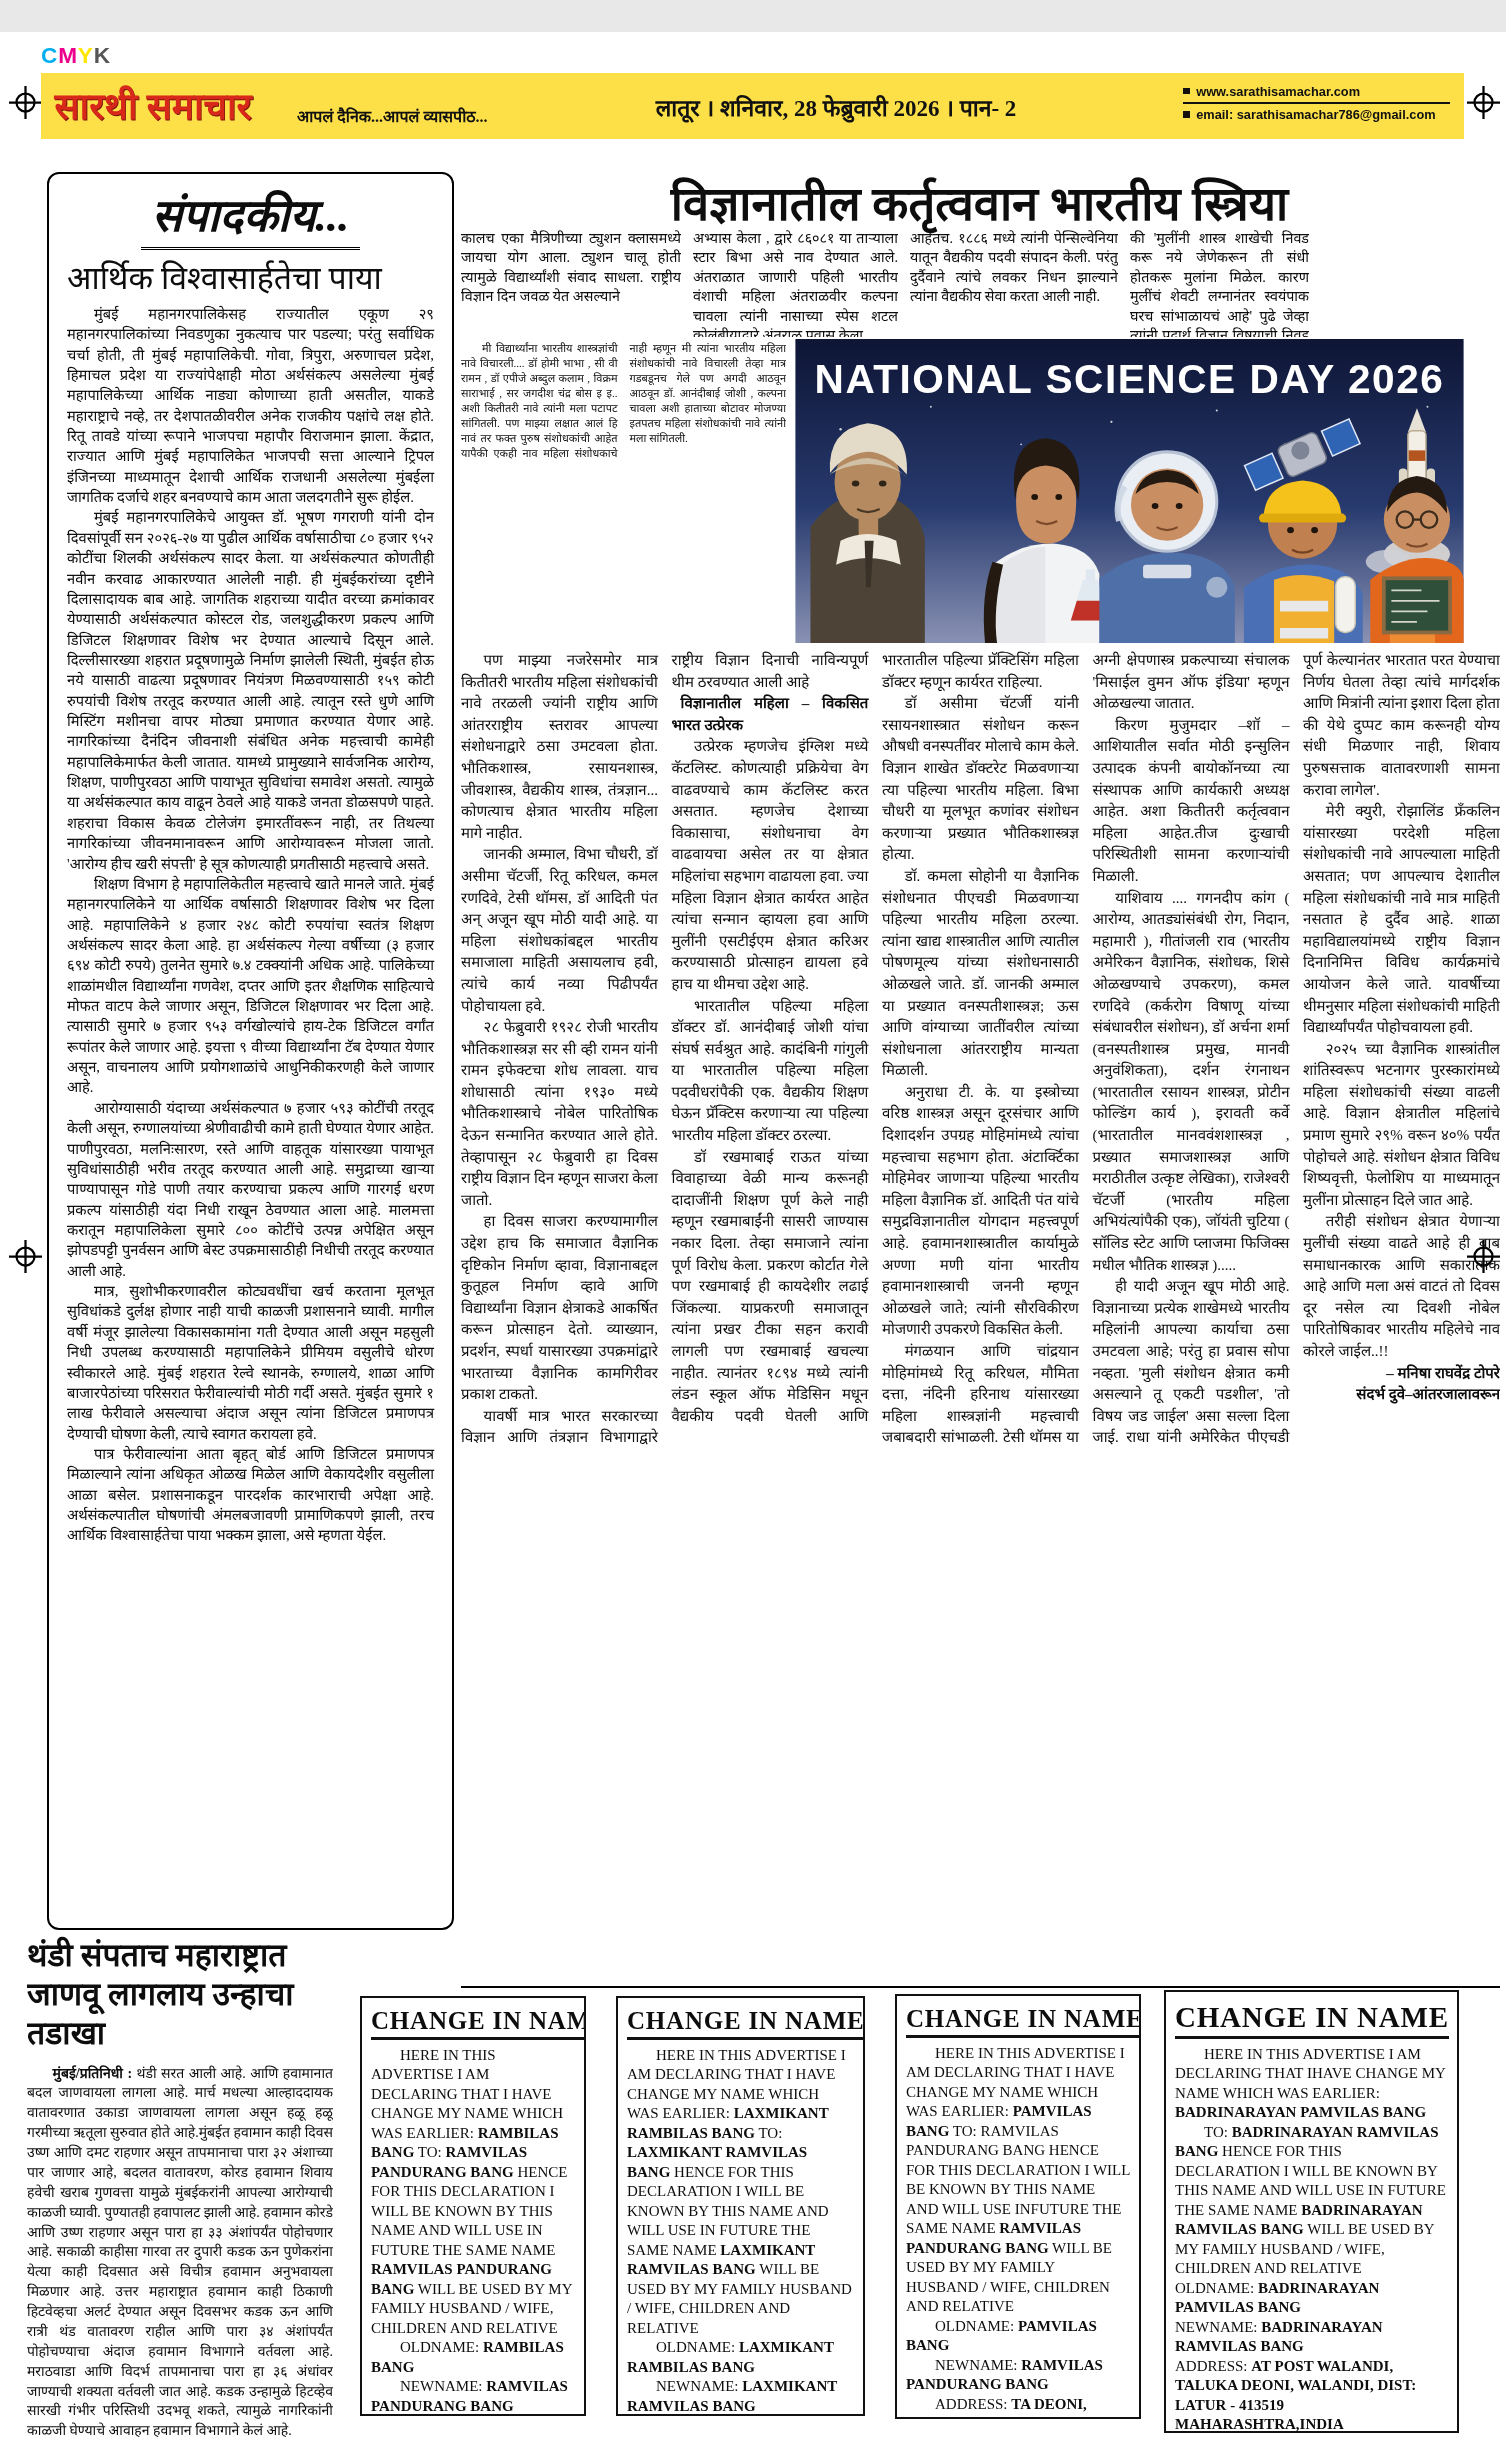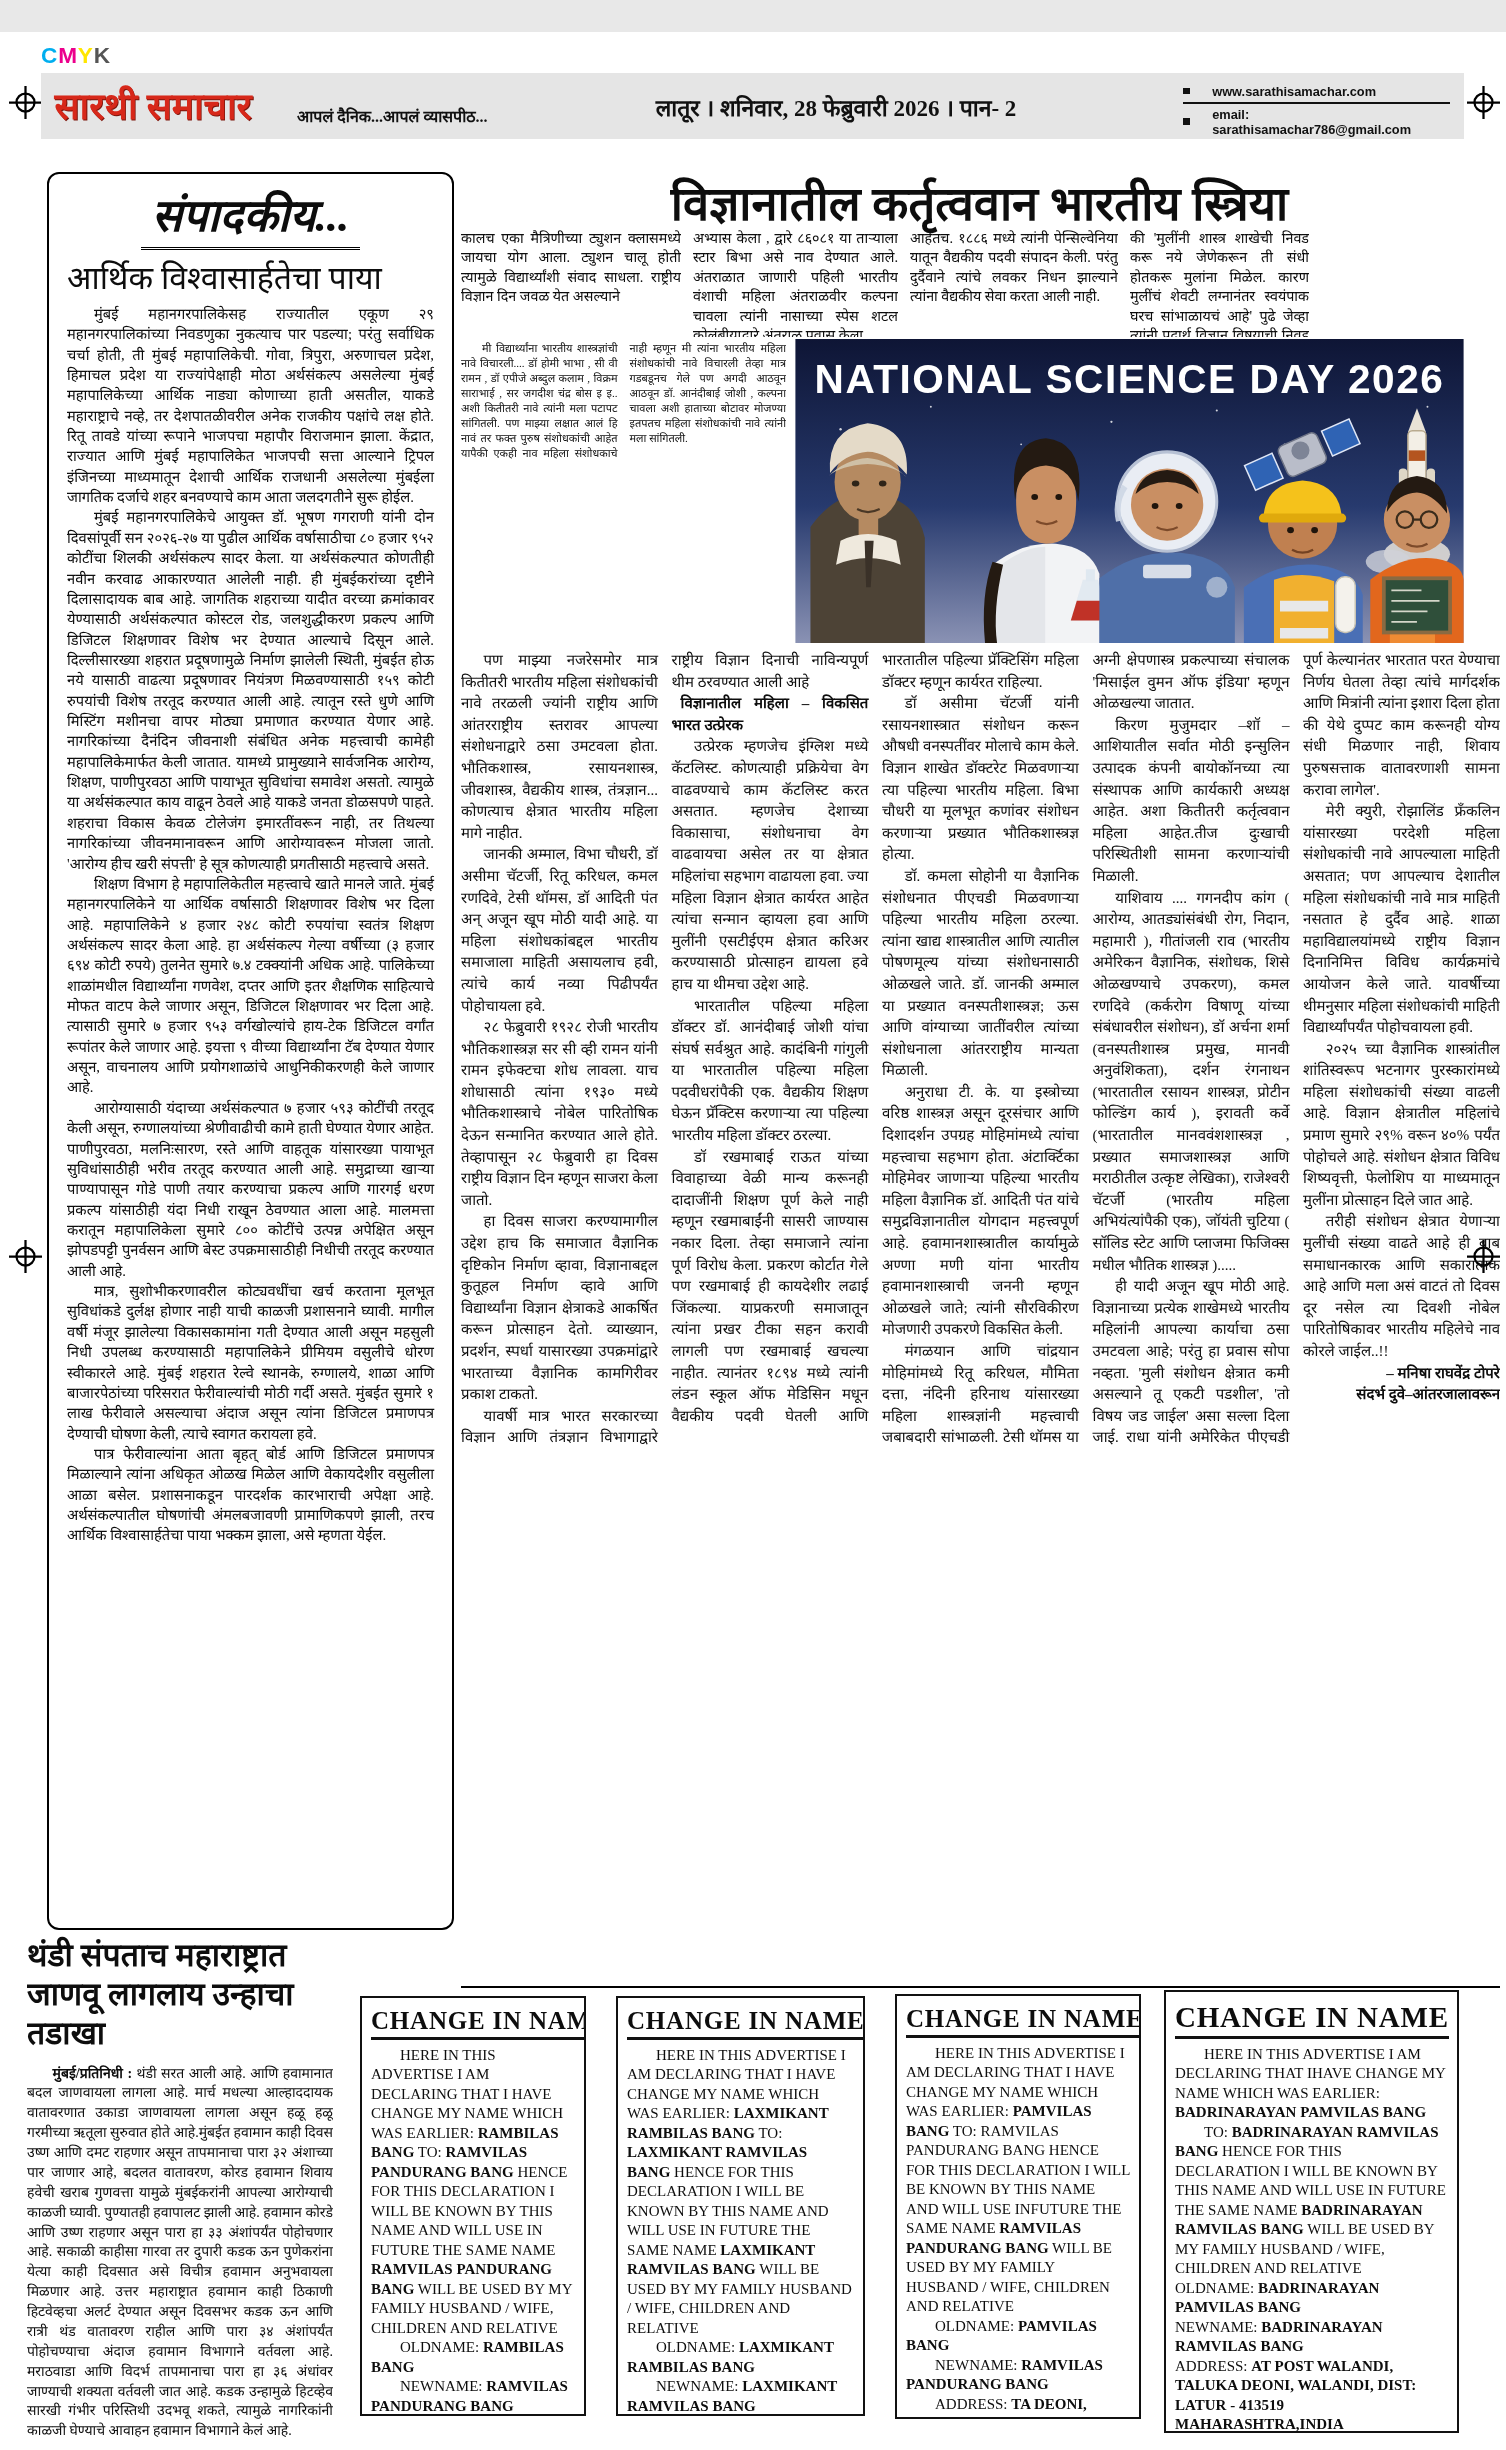--- a/index.html
+++ b/index.html
@@ -4,29 +4,29 @@
 <style>
   html,body{margin:0;padding:0;background:#e8e8e8;}
   .page{position:relative;width:1506px;height:2450px;background:#ffffff;overflow:hidden;
         font-family:"Liberation Serif","DejaVu Serif",serif;color:#0d0d0d;margin-top:32px;}
   
   .regmark{position:absolute;width:33px;height:33px;}
   .cmyk{position:absolute;font-family:"Liberation Sans","DejaVu Sans",sans-serif;
         font-size:22.6px;font-weight:bold;letter-spacing:0.8px;}
   .cmyk .c{color:#00AEEF}.cmyk .m{color:#EC008C}.cmyk .y{color:#FFE600}.cmyk .k{color:#555}
   
-  .masthead{position:absolute;left:41px;top:41px;width:1423px;height:66px;background:#e5e5e5;}
+  .masthead{position:absolute;left:41px;top:41px;width:1423px;height:66px;background:#fde047;}
   .paper-name{position:absolute;left:13.6px;top:6px;font-size:37px;font-weight:bold;color:#D7281A;
               font-family:"Liberation Serif",serif;white-space:nowrap;text-shadow:0.8px 0.8px 0 #7a150c;}
   .tagline{position:absolute;left:256px;top:32px;font-size:16px;font-weight:bold;color:#111;white-space:nowrap;}
   .dateline{position:absolute;left:554px;top:18px;width:482px;text-align:center;font-size:23px;
             font-weight:bold;color:#111;white-space:nowrap;}
   .mast-contact{position:absolute;right:13.6px;top:7.5px;width:267px;font-family:"Liberation Sans",sans-serif;
                 font-size:12.8px;font-weight:bold;color:#111;}
-  .mast-contact .row{display:flex;align-items:center;gap:22px;padding:3px 0;}
+  .mast-contact .row{display:flex;align-items:center;gap:6px;padding:3px 0;}
   .sq{width:6.8px;height:6.8px;background:#111;display:inline-block;flex:0 0 auto;}
   .mast-divider{height:2.3px;background:#111;}
   
   .main-headline{position:absolute;left:456px;top:117px;width:1047px;text-align:center;
                  font-size:47px;font-weight:bold;line-height:1.05;white-space:nowrap;}
   
   .editorial{position:absolute;left:47px;top:140px;width:407px;height:1758px;border:2.3px solid #000;
              border-radius:12px;padding:9px 18px;box-sizing:border-box;overflow:hidden;}
   .ed-kicker{text-align:center;font-size:45px;font-weight:bold;font-style:italic;
              font-family:"Liberation Serif",serif;}

